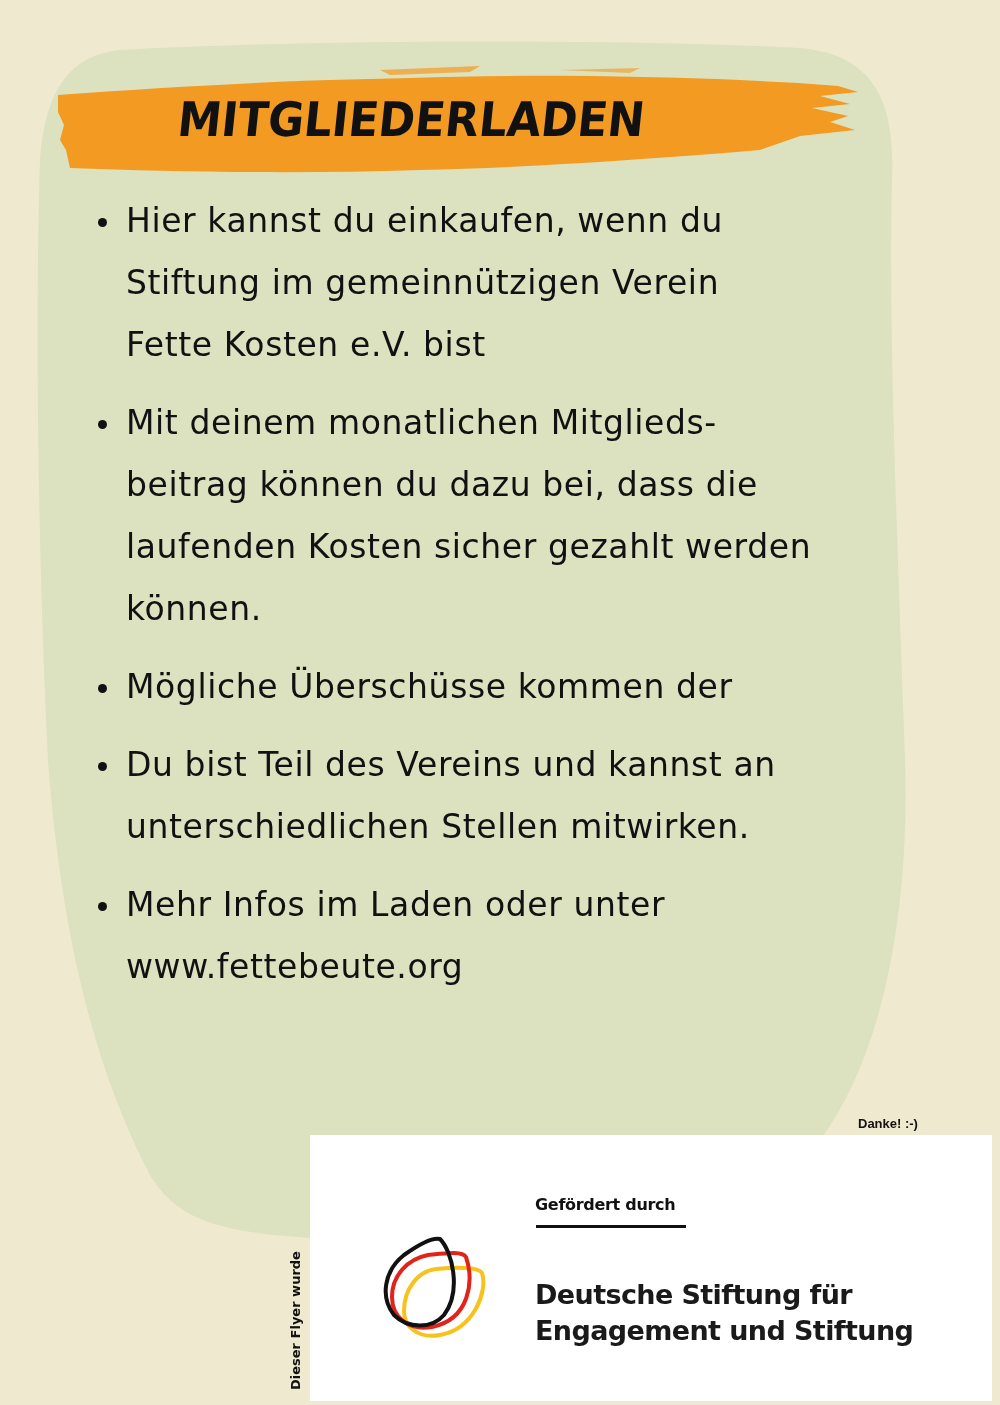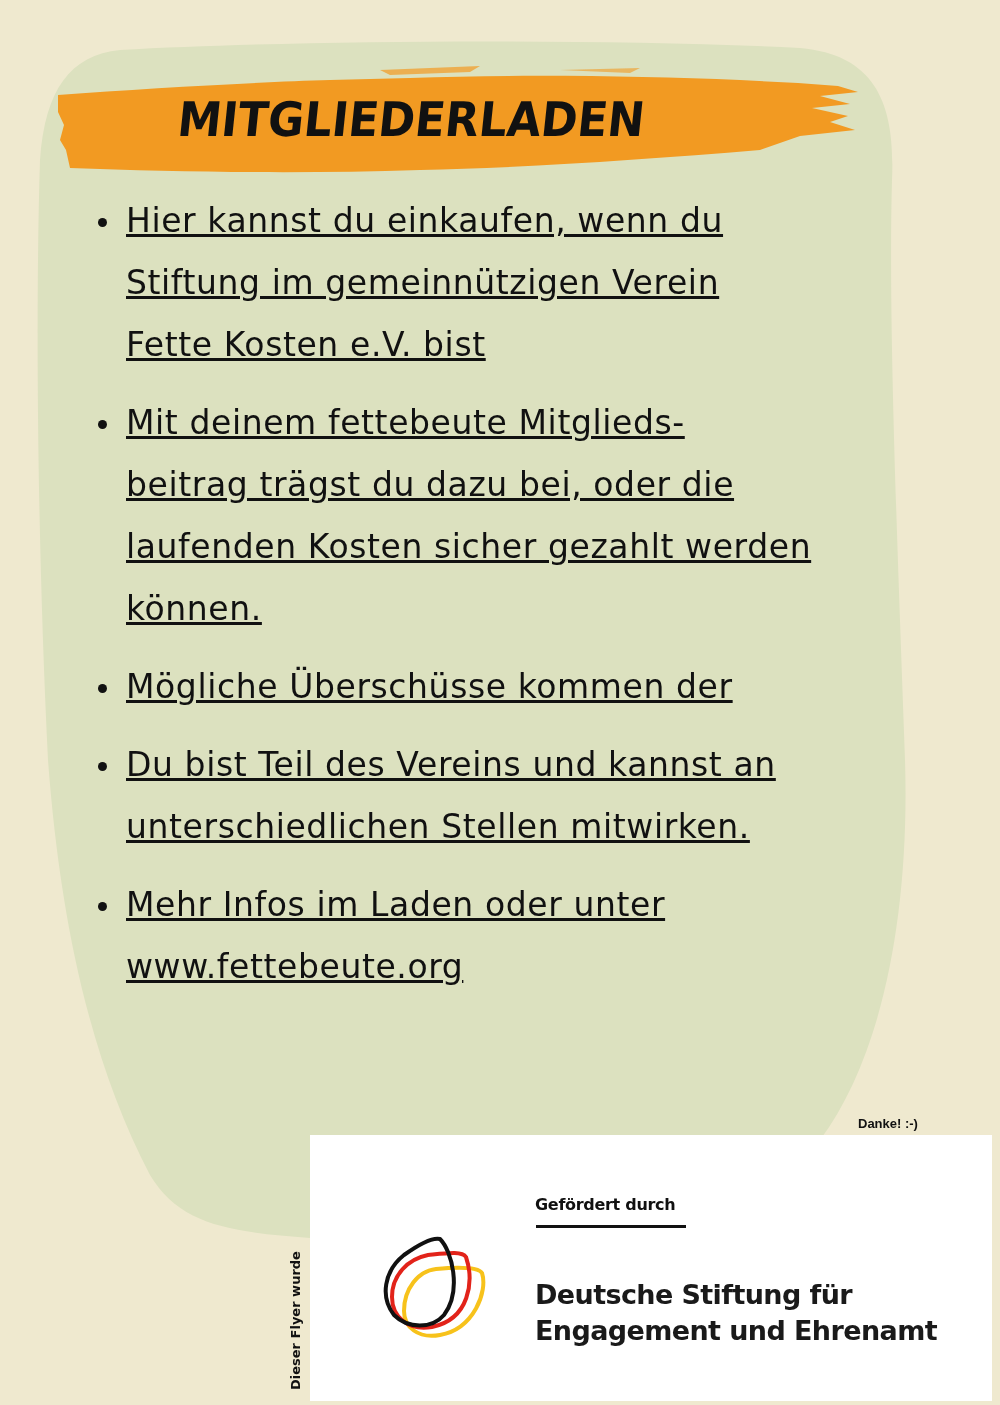--- a/index.html
+++ b/index.html
@@ -21,21 +21,20 @@
     }
     .list {
       position: absolute; left: 90px; top: 190px; width: 850px;
       margin: 0; padding: 0; list-style: none;
     }
     .list li {
       position: relative; padding-left: 36px;
       font-family: "DejaVu Sans", sans-serif;
       font-size: 33px; line-height: 62px; letter-spacing: 0.6px;
       margin-bottom: 16px;
-      text-decoration: underline;
     }
     .list li::before {
       content: ""; position: absolute; left: 8px; top: 28px;
       width: 9px; height: 9px; border-radius: 50%; background: #111;
     }
     .line { display: block; white-space: nowrap; }
     .danke {
       position: absolute; left: 858px; top: 1116px;
       font-family: Liberation Sans, sans-serif; font-weight: bold; font-size: 13px;
     }
@@ -78,22 +77,22 @@
 
 <div class="title">MITGLIEDERLADEN</div>
 
 <ul class="list">
   <li>
     <span class="line">Hier kannst du einkaufen, wenn du</span>
     <span class="line">Stiftung im gemeinnützigen Verein</span>
     <span class="line">Fette Kosten e.V. bist</span>
   </li>
   <li>
-    <span class="line">Mit deinem fettebeute Mitglieds-</span>
-    <span class="line">beitrag trägst du dazu bei, oder die</span>
+    <span class="line">Mit deinem monatlichen Mitglieds-</span>
+    <span class="line">beitrag können du dazu bei, dass die</span>
     <span class="line">laufenden Kosten sicher gezahlt werden</span>
     <span class="line">können.</span>
   </li>
   <li>
     <span class="line">Mögliche Überschüsse kommen der</span>
   </li>
   <li>
     <span class="line">Du bist Teil des Vereins und kannst an</span>
     <span class="line">unterschiedlichen Stellen mitwirken.</span>
   </li>
@@ -109,15 +108,15 @@
 <div class="sponsor">
   <svg class="logo" viewBox="0 0 110 110">
     <path d="M58 38 C 80 36, 100 36, 104 42 C 110 60, 96 98, 62 104 C 40 108, 26 96, 26 80 C 26 58, 40 40, 58 38 Z" fill="none" stroke="#f7c21b" stroke-width="4"></path>
     <path d="M50 24 C 70 22, 84 20, 88 26 C 96 50, 92 88, 54 96 C 30 100, 14 86, 14 66 C 14 44, 30 28, 50 24 Z" fill="none" stroke="#e2231a" stroke-width="4"></path>
     <path d="M62 8 C 74 20, 84 60, 66 84 C 54 98, 30 98, 16 84 C 2 66, 6 40, 26 24 C 40 14, 54 6, 62 8 Z" fill="none" stroke="#111111" stroke-width="4"></path>
   </svg>
   <div class="funded">Gefördert durch</div>
   <div class="funded-rule"></div>
   <div class="org">
     <span>Deutsche Stiftung für</span>
-    <span>Engagement und Ehrenamt</span>
+    <span>Engagement und Stiftung</span>
   </div>
 </div>
 
 </body></html>

